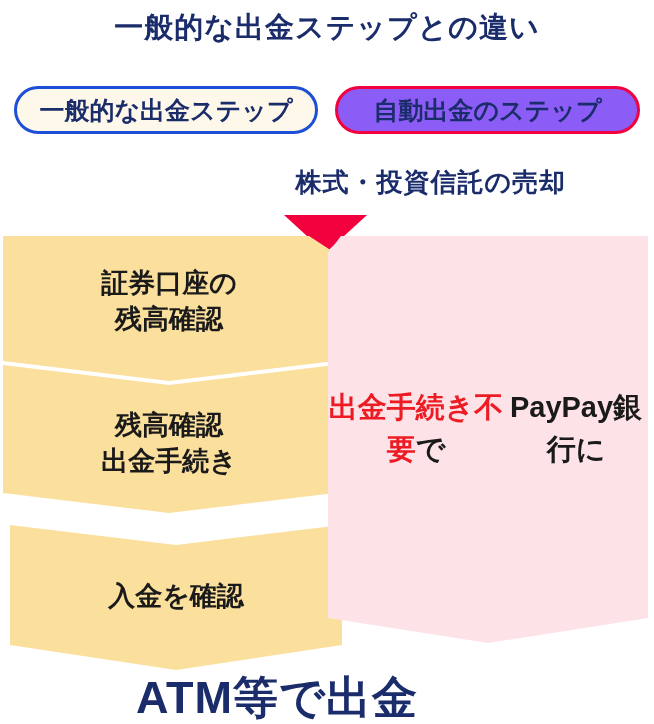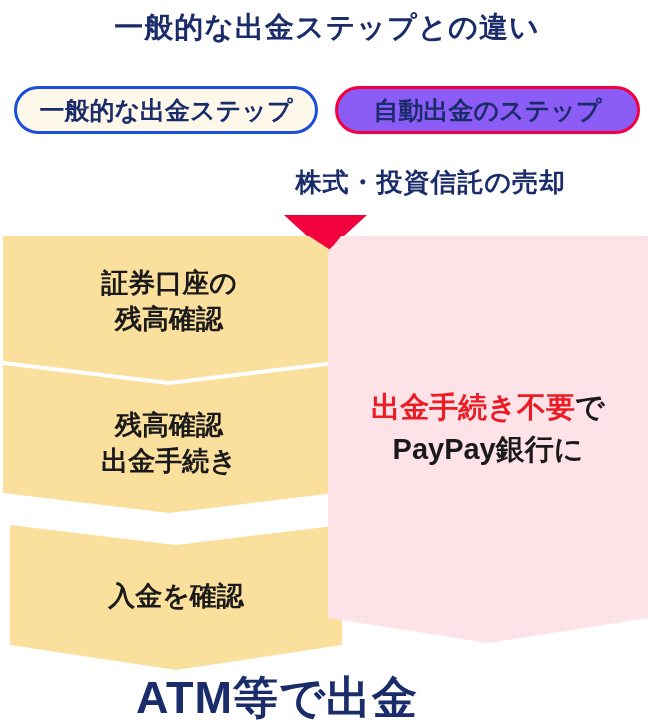--- a/index.html
+++ b/index.html
@@ -53,21 +53,21 @@
   .seg-3 {
     top: 525px; height: 145px; padding-bottom: 4px;
     clip-path: polygon(0 0, 50% 20px, 100% 0, 100% 120px, 50% 100%, 0 120px);
     margin-left: 7px;
   }
 
   .auto-col {
     position: absolute; left: 328px; top: 236px; width: 320px; height: 407px;
     background: #fde3e8;
     clip-path: polygon(13px 0, 100% 0, 100% 382px, 50% 100%, 0 382px, 0 17px);
-    display: flex; flex-direction: column; align-items: center; justify-content: center;
+    display: flex; flex-direction: row; align-items: center; justify-content: center;
     text-align: center; padding-bottom: 24px;
   }
   .auto-line { font-size: 29px; line-height: 42px; font-weight: bold; color: #1a1a1a; }
   .auto-line-big { font-size: 38px; line-height: 50px; font-weight: bold; }
   .red-text { color: #ed1c24; }
 
   .end-label {
     position: absolute; top: 668px; left: 0; width: 554px;
     text-align: center; font-size: 45px; font-weight: bold;
     color: #1b2c6b; letter-spacing: 1px;

